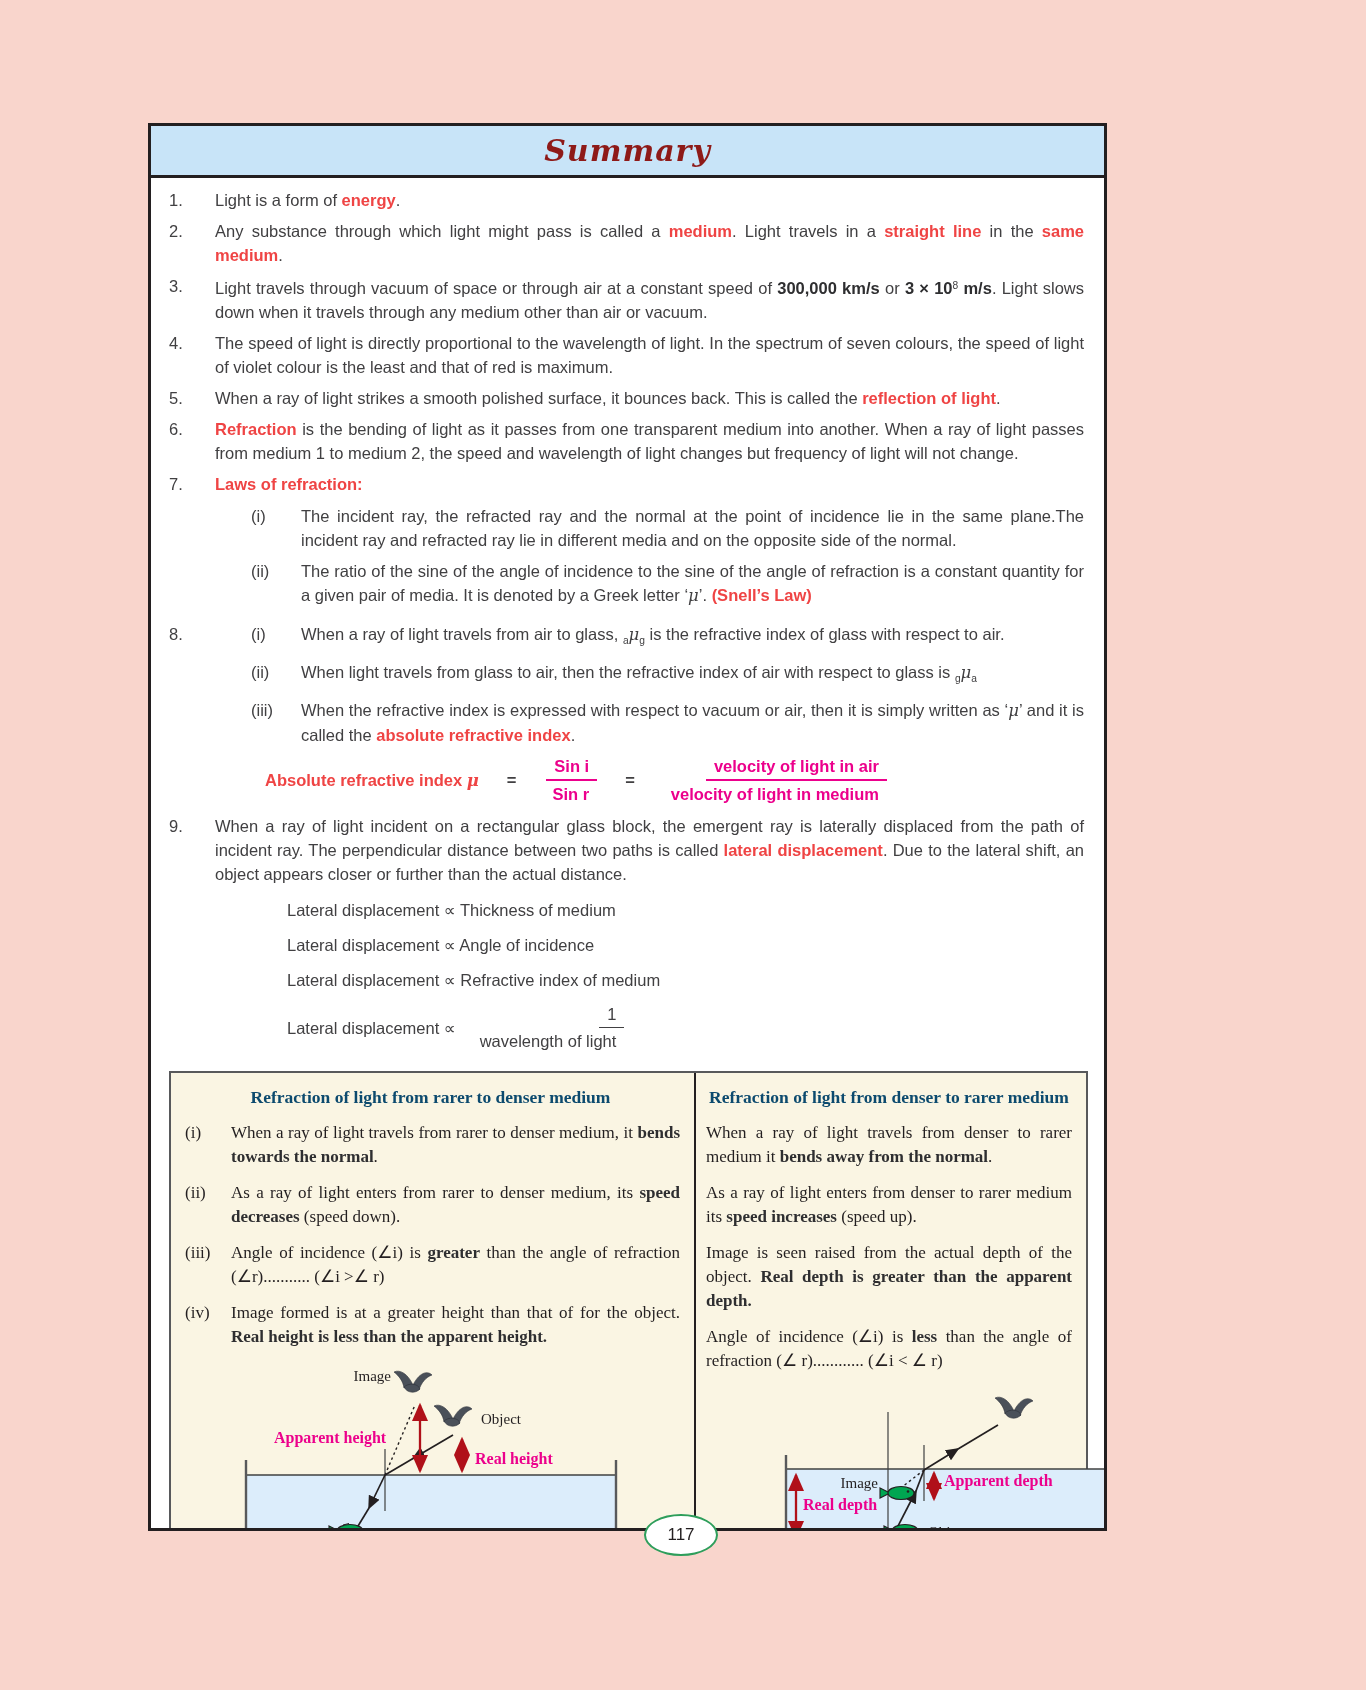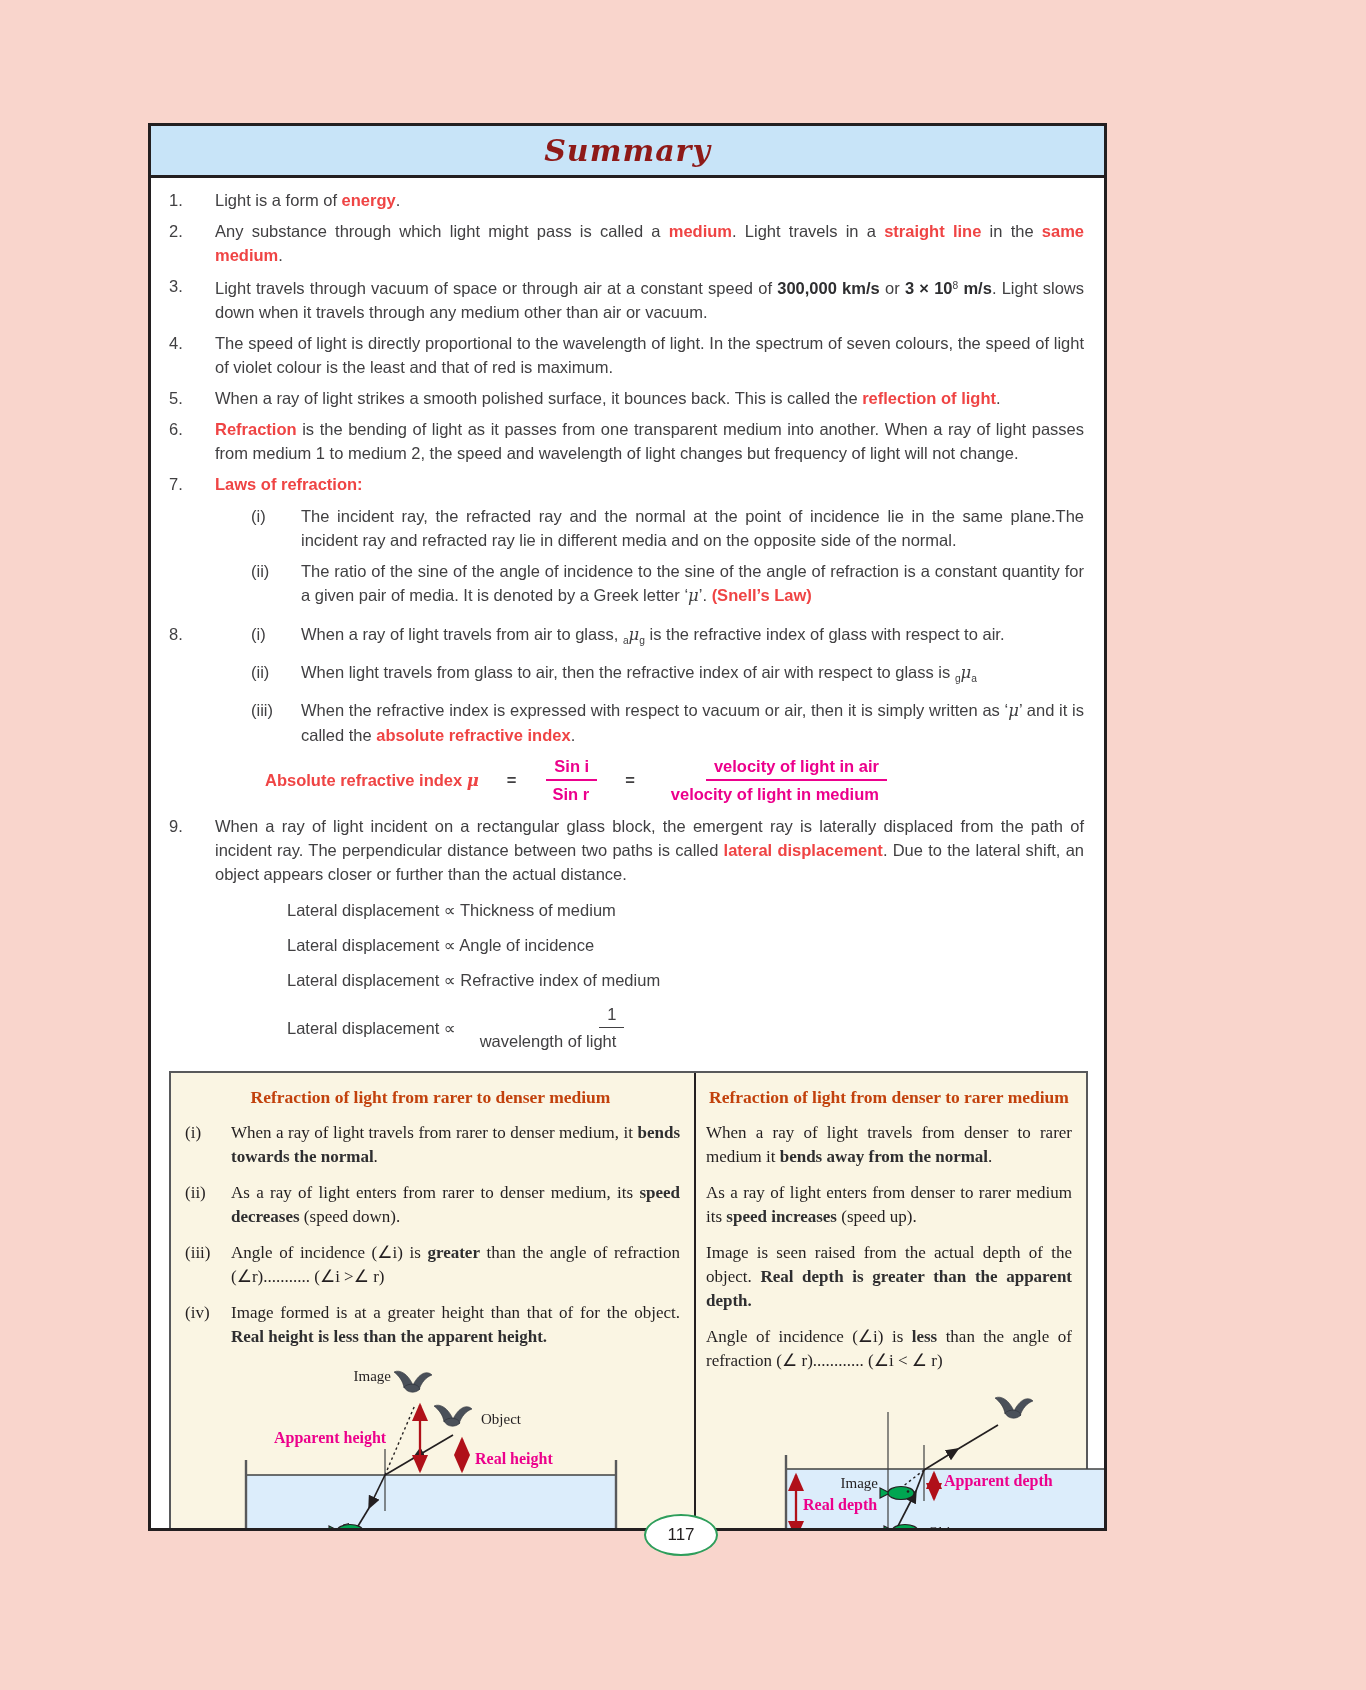--- a/index.html
+++ b/index.html
@@ -51,21 +51,21 @@
   .propfrac{display:inline-flex;align-items:center;gap:16px;}
   
   .compare-table{
     margin:8px 16px 0 18px;border:2px solid #58595B;background:#FAF5E3;
     display:grid;grid-template-columns:525px 1fr;
     font-family:"Liberation Serif",serif;font-size:17px;color:#231F20;
     height:478px;box-sizing:border-box;
   }
   .tcell{padding:10px 14px 8px 10px;display:flex;flex-direction:column;box-sizing:border-box;min-width:0;}
   .tcell-left{border-right:2px solid #231F20;}
-  .tcell-title{color:#c2410c;font-weight:bold;text-align:center;margin:4px 0 13px;font-size:17.5px;}
+  .tcell-title{color:#0c4a6e;font-weight:bold;text-align:center;margin:4px 0 13px;font-size:17.5px;}
   .titem{display:flex;margin-bottom:12px;line-height:24px;}
   .tnum{flex:0 0 46px;padding-left:4px;}
   .ttext{flex:1;text-align:justify;min-width:0;}
   .diagram{position:relative;margin-top:auto;}
   .diagram-left{height:200px;}
   .diagram-right{height:180px;}
   .diagram svg{position:absolute;left:0;top:0;}
   .dlabel{font-family:"Liberation Serif",serif;font-size:15px;fill:#231F20;}
   .dlabel-accent{font-weight:bold;fill:#EC008C;font-size:16px;}
   .page-oval{

